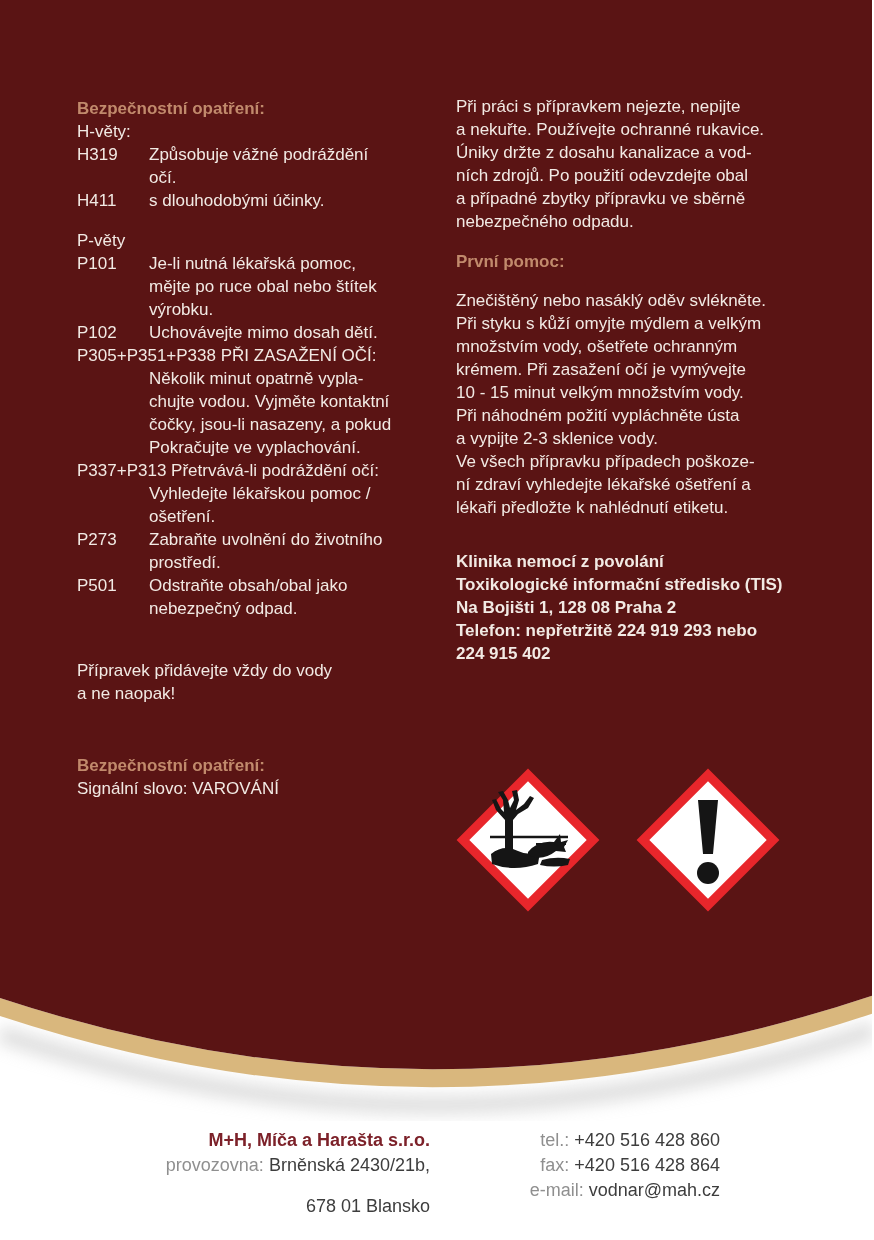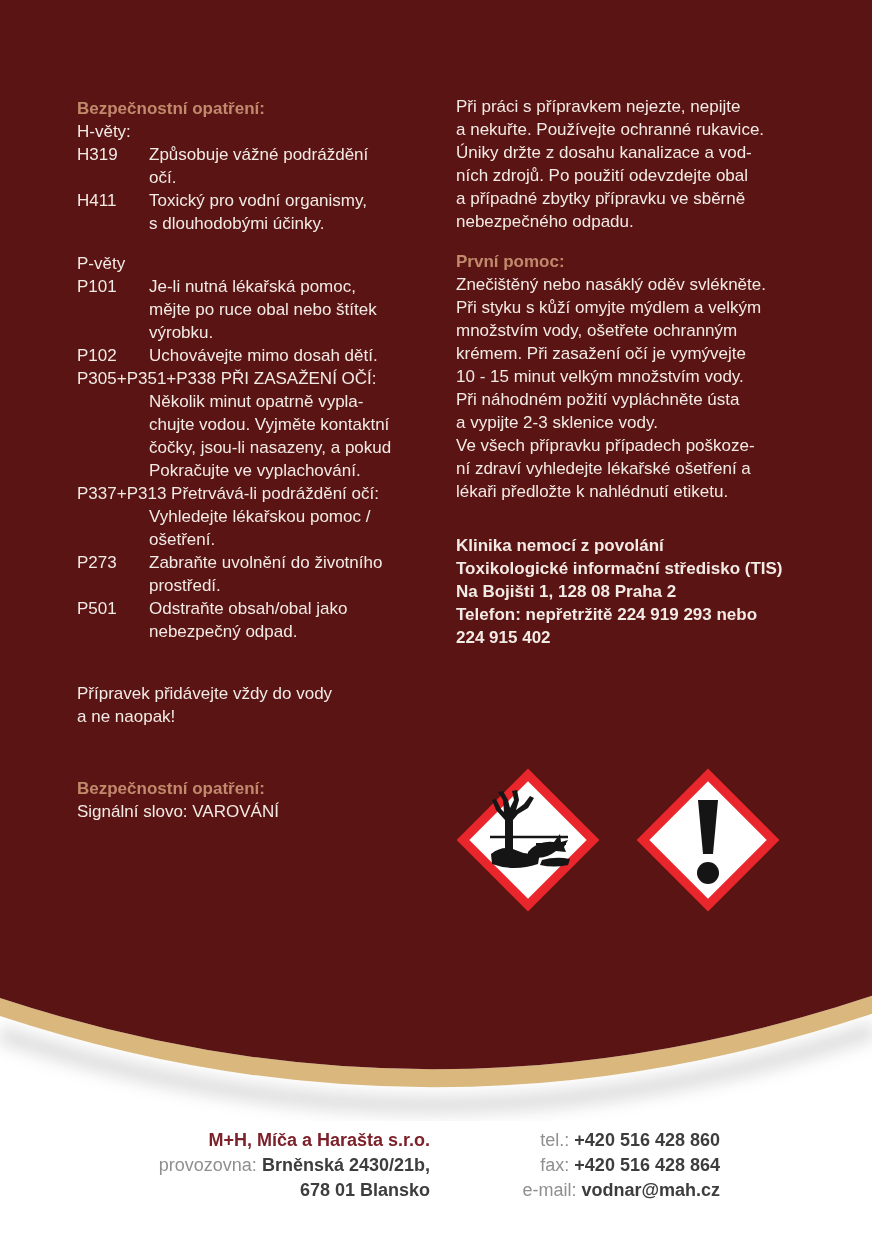--- a/index.html
+++ b/index.html
@@ -23,40 +23,40 @@
   .sec-gap{height:17px;}
 
   .row{position:relative;padding-left:72px;}
   .row .code{position:absolute;left:0;top:0;white-space:nowrap;}
   .row .line.first{margin-left:-72px;}
 
   .note{margin-top:39px;font-weight:normal;}
   .heading-2{margin-top:49px;}
 
   .fa-heading{margin-top:17px;}
-  .fa-body{margin-top:0;}
+  .fa-body{margin-top:16px;}
   .clinic{margin-top:31px;font-weight:bold;}
 
   .pictos{position:absolute;left:448px;top:760px;display:flex;gap:20px;}
   .pictos svg{display:block;}
   .diamond{fill:#ffffff;stroke:var(--diamond-red,#e8262b);stroke-width:9;}
   .glyph{fill:#151515;}
   .glyph-stroke{stroke:#151515;fill:none;}
 
   .footer-left{
     position:absolute;left:85px;top:1128px;width:345px;
     text-align:right;font-size:18px;line-height:25px;color:var(--footer-value,#3d3d3d);
   }
   .footer-right{
     position:absolute;right:152px;top:1128px;
     text-align:right;font-size:18px;line-height:25px;color:var(--footer-value,#3d3d3d);
   }
   .company{font-weight:bold;color:var(--footer-company,#7c2129);white-space:nowrap;}
   .flabel{color:var(--footer-label,#8f8f8f);font-weight:400;}
-  .fvalue{color:var(--footer-value,#3d3d3d);font-weight:700;}
+  .fvalue{color:var(--footer-value,#3d3d3d);font-weight:400;margin-top:16px;}
   .footer-line{white-space:nowrap;}
 </style>
 </head>
 <body>
 
 <div class="page">
 
   <svg class="bg" width="874" height="1240" viewBox="0 0 874 1240">
     <defs>
       <filter id="softblur" x="-20%" y="-20%" width="140%" height="140%">
@@ -73,21 +73,20 @@
     <div class="heading">Bezpečnostní opatření:</div>
     <div class="line">H-věty:</div>
     <div id="h-entries">
         <div class="row">
           <span class="code">H319</span>
           <div class="line">Způsobuje vážné podráždění</div>
           <div class="line">očí.</div>
         </div>
         <div class="row">
           <span class="code">H411</span>
-          <div class="line">Toxický pro vodní organismy,</div>
           <div class="line">s dlouhodobými účinky.</div>
         </div>
       </div>
     <div class="sec-gap"></div>
     <div class="line">P-věty</div>
     <div id="p-entries">
         <div class="row">
           <span class="code">P101</span>
           <div class="line">Je-li nutná lékařská pomoc,</div>
           <div class="line">mějte po ruce obal nebo štítek</div>

